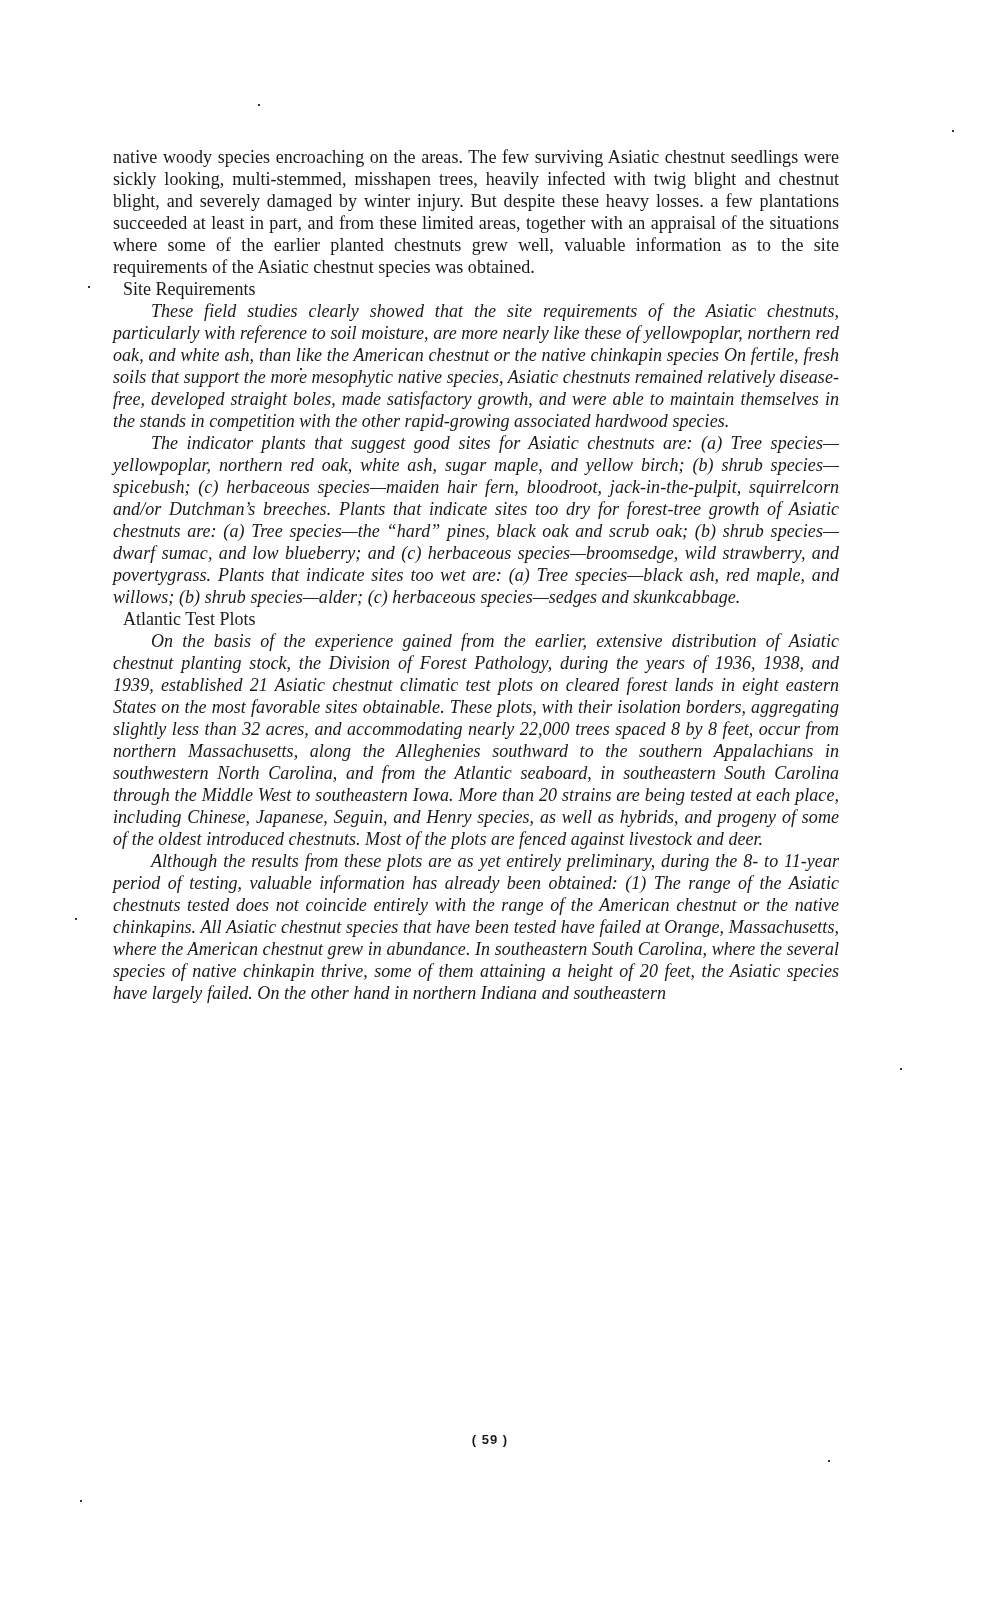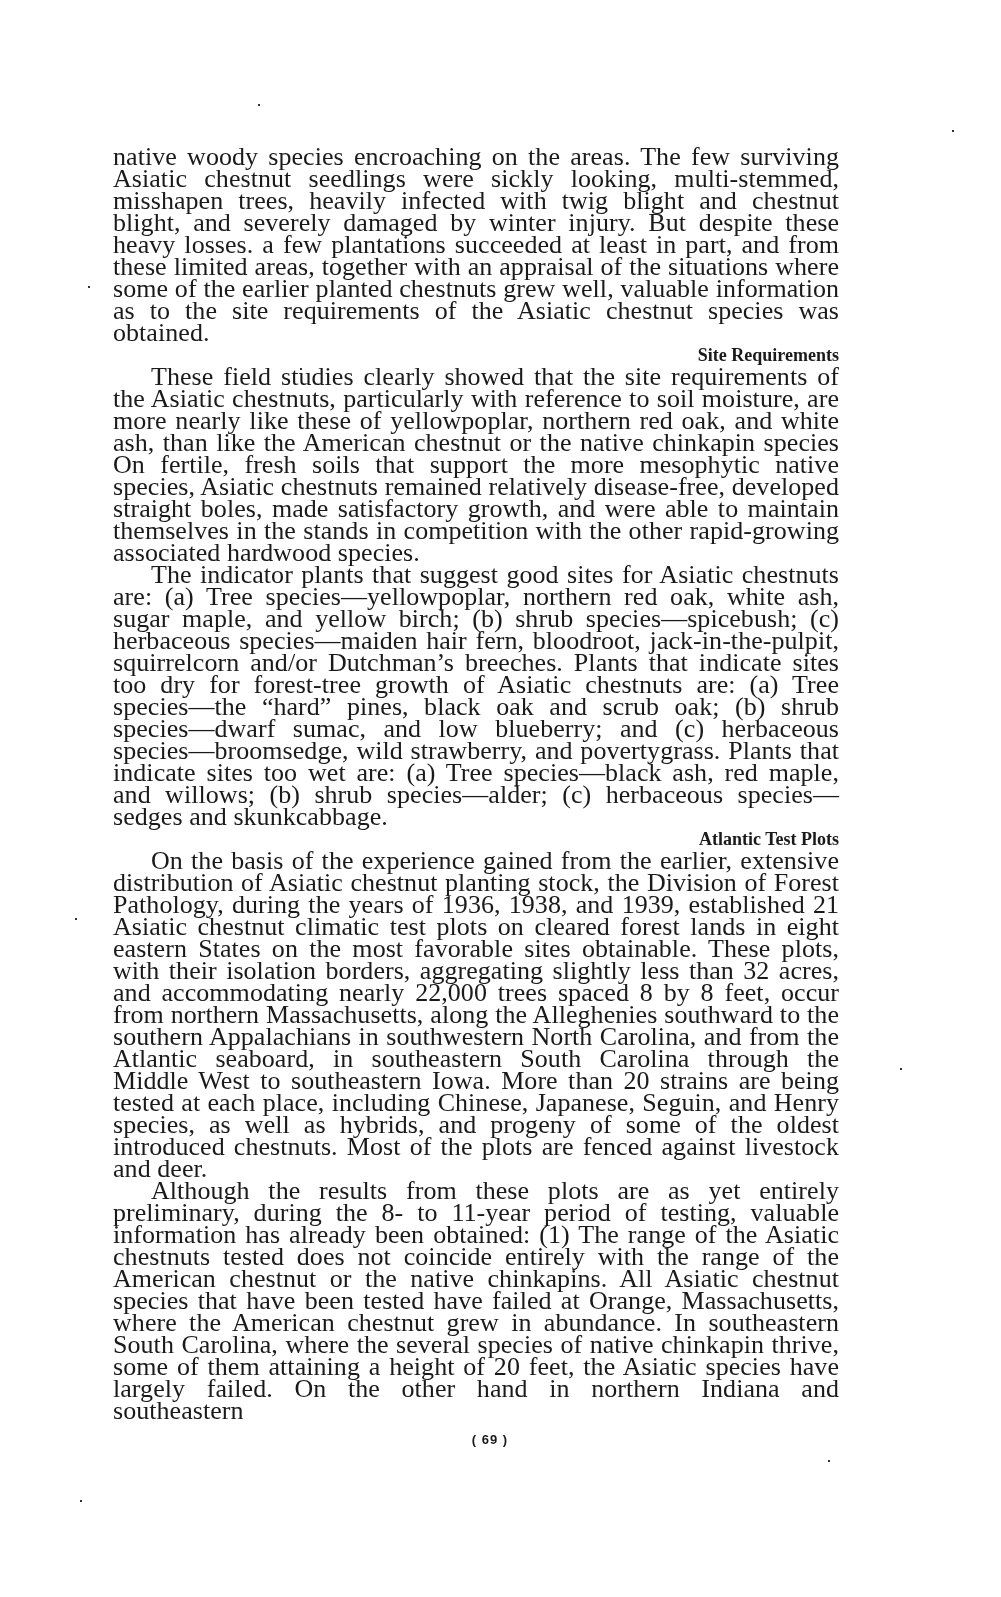--- a/index.html
+++ b/index.html
@@ -16,34 +16,35 @@
       font-family: "Liberation Serif", "DejaVu Serif", serif;
     }
     .page {
       position: absolute;
       left: 113px;
       top: 146px;
       width: 726px;
     }
     .para {
       margin: 0;
-      font-size: 26px;
+      font-size: 18px;
       line-height: 22px;
       text-align: justify;
       text-justify: inter-word;
       hyphens: manual;
       letter-spacing: 0.05px;
     }
     .para.indent {
       text-indent: 38px;
+      font-style: italic;
     }
     .heading {
       margin: 0;
-      text-align: right;
-      font-weight: bold;
+      text-align: left;
+      font-weight: normal;
       font-size: 18px;
       line-height: 22px;
       padding-left: 10px;
     }
     .page-number {
       position: absolute;
       top: 1432px;
       left: 0;
       width: 980px;
       text-align: center;
@@ -73,21 +74,21 @@
   <p class="para indent">The indicator plants that suggest good sites for Asiatic chestnuts are: (a) Tree species—yellowpoplar, northern red oak, white ash, sugar maple, and yellow birch; (b) shrub species—spicebush; (c) herbaceous species—maiden hair fern, bloodroot, jack-in-the-pulpit, squirrelcorn and/or Dutch­man’s breeches. Plants that indicate sites too dry for forest-tree growth of Asiatic chestnuts are: (a) Tree species—the “hard” pines, black oak and scrub oak; (b) shrub species—dwarf sumac, and low blueberry; and (c) herbaceous species—broomsedge, wild strawberry, and povertygrass. Plants that indicate sites too wet are: (a) Tree species—black ash, red maple, and willows; (b) shrub species—alder; (c) herbaceous species—sedges and skunkcabbage.</p>
 
   <h2 class="heading">Atlantic Test Plots</h2>
 
   <p class="para indent">On the basis of the experience gained from the earlier, extensive distribution of Asiatic chestnut planting stock, the Division of Forest Pathology, during the years of 1936, 1938, and 1939, established 21 Asiatic chestnut climatic test plots on cleared forest lands in eight eastern States on the most favorable sites obtainable. These plots, with their isolation borders, aggregating slightly less than 32 acres, and accommodating nearly 22,000 trees spaced 8 by 8 feet, occur from northern Massachusetts, along the Alleghenies southward to the southern Appalachians in southwestern North Carolina, and from the Atlantic seaboard, in southeastern South Carolina through the Middle West to southeastern Iowa. More than 20 strains are being tested at each place, including Chinese, Japanese, Seguin, and Henry species, as well as hybrids, and progeny of some of the oldest introduced chestnuts. Most of the plots are fenced against livestock and deer.</p>
 
   <p class="para indent">Although the results from these plots are as yet entirely preliminary, during the 8- to 11-year period of testing, valuable information has already been obtained: (1) The range of the Asiatic chestnuts tested does not coincide entirely with the range of the American chestnut or the native chinkapins. All Asiatic chestnut species that have been tested have failed at Orange, Massachusetts, where the American chestnut grew in abundance. In southeastern South Carolina, where the several species of native chink­apin thrive, some of them attaining a height of 20 feet, the Asiatic species have largely failed. On the other hand in northern Indiana and southeastern</p>
 
 </div>
 
-<div class="page-number">( 69 )</div>
+<div class="page-number">( 59 )</div>
 
 <span class="speck" style="left:258px;top:104px;"></span>
 <span class="speck" style="left:952px;top:130px;"></span>
 <span class="speck" style="left:88px;top:286px;"></span>
 <span class="speck" style="left:300px;top:368px;"></span>
 <span class="speck" style="left:75px;top:918px;"></span>
 <span class="speck" style="left:900px;top:1068px;"></span>
 <span class="speck" style="left:80px;top:1500px;"></span>
 <span class="speck" style="left:828px;top:1460px;"></span>
 

